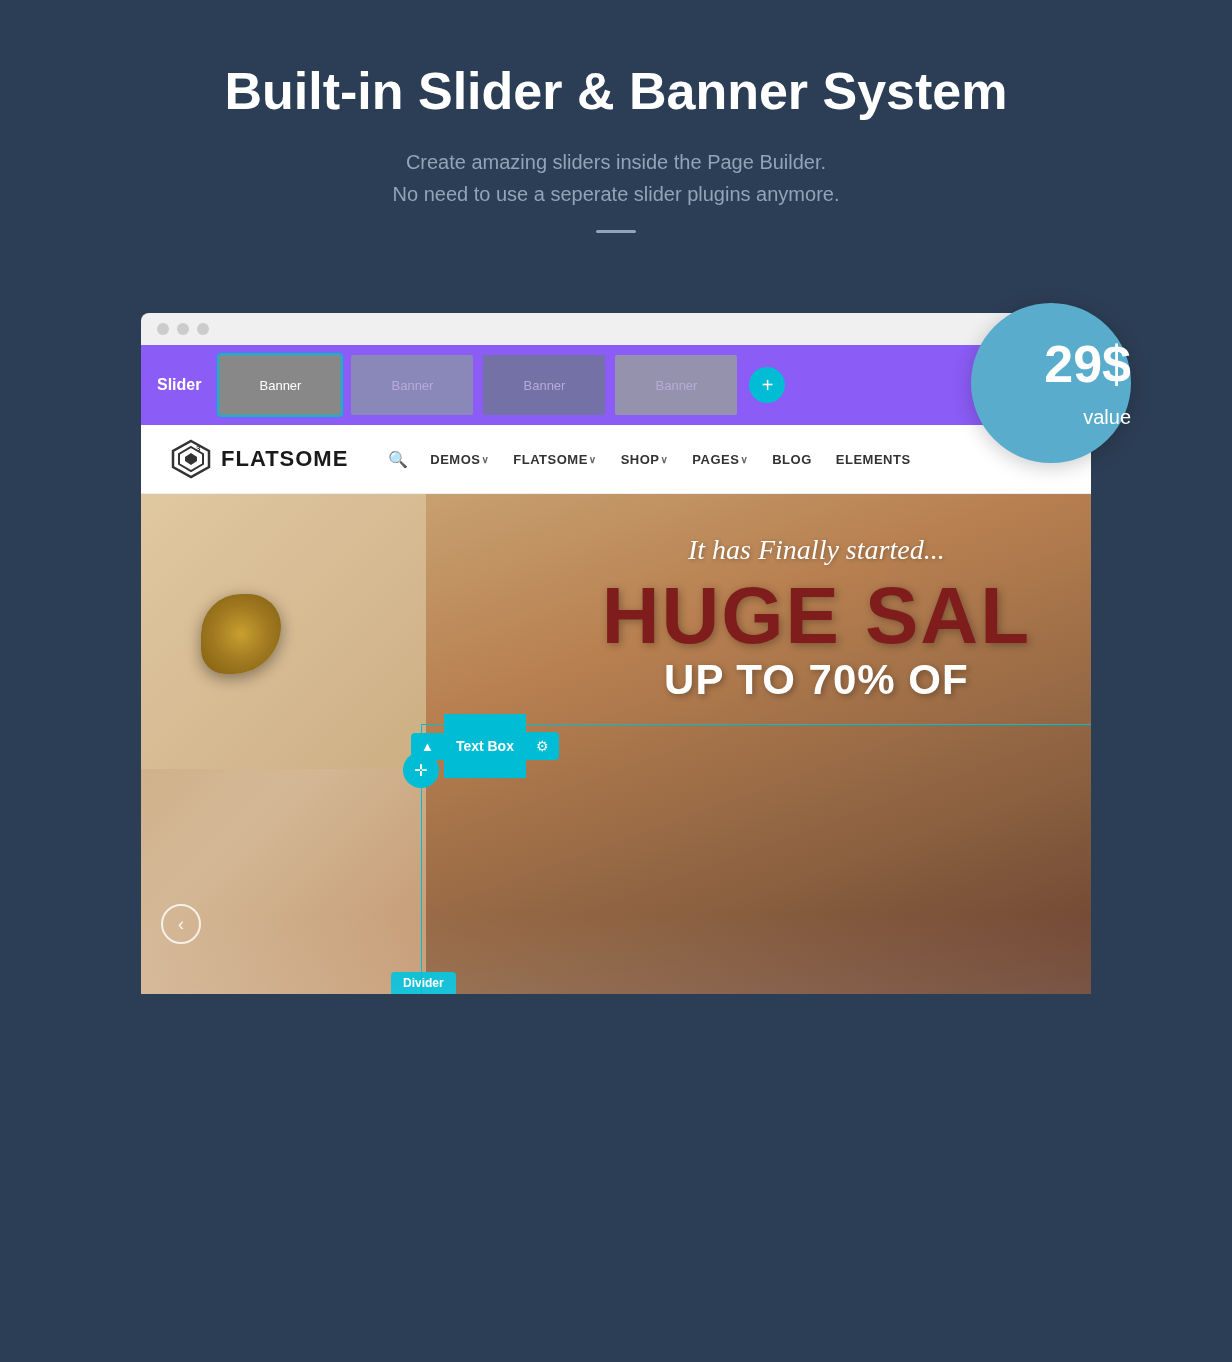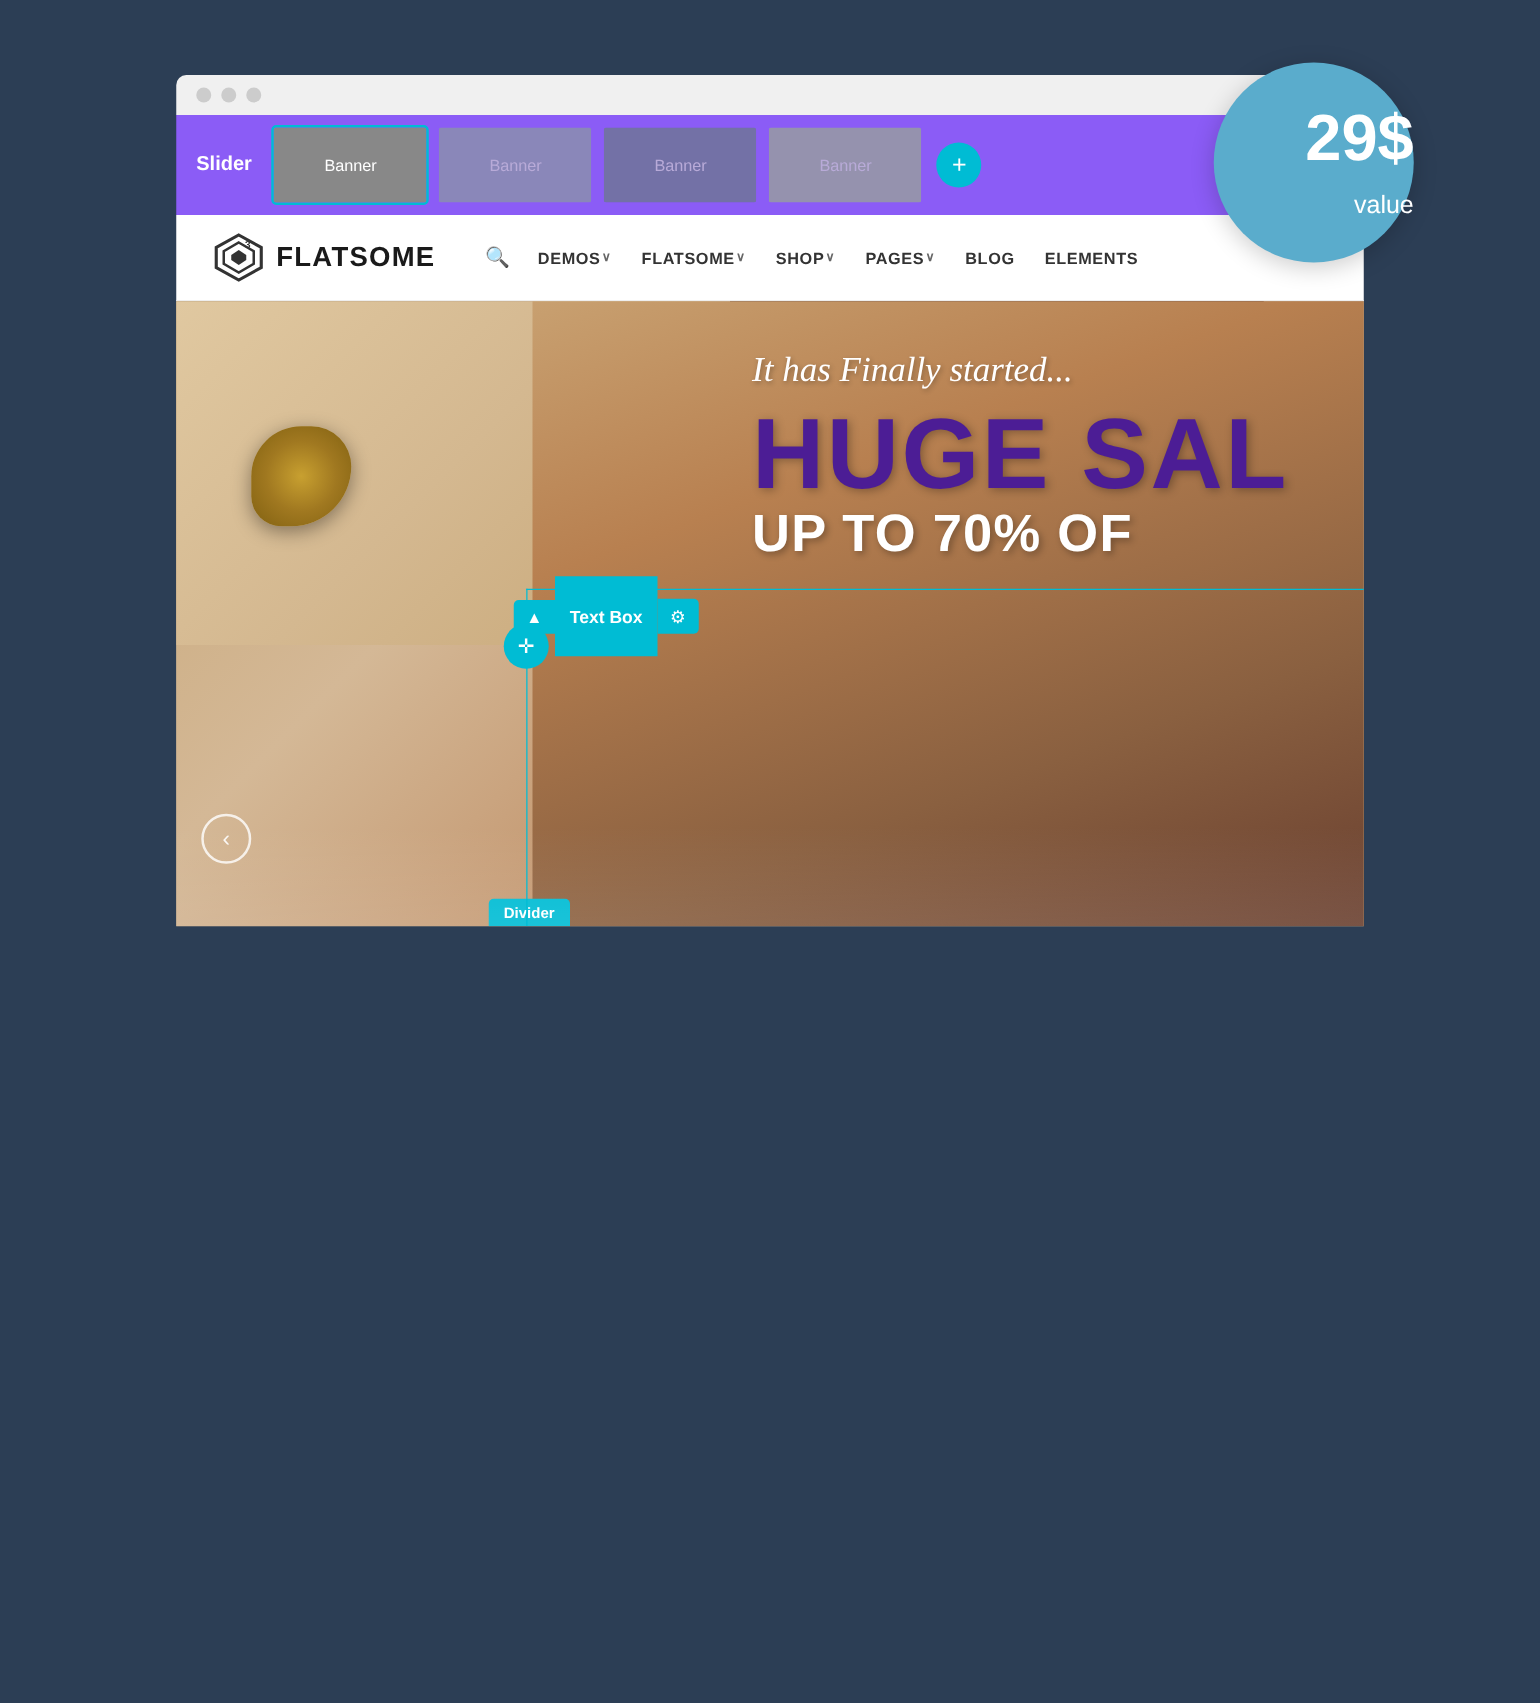--- a/index.html
+++ b/index.html
@@ -295,37 +295,37 @@
       background: radial-gradient(circle, #c8a030 0%, #a07820 50%, #806010 100%);
       border-radius: 50% 40% 60% 30%;
       box-shadow: 0 4px 15px rgba(0,0,0,0.4);
     }
 
     
     .slider-text-overlay {
       position: absolute;
       right: 60px;
       top: 40px;
-      text-align: left;
+      text-align: center;
       color: #fff;
     }
 
     .italic-text {
       font-style: italic;
       font-size: 28px;
       color: #ffffff;
       font-family: Georgia, serif;
       text-shadow: 1px 1px 4px rgba(0,0,0,0.3);
       margin-bottom: 10px;
     }
 
     .huge-sale-text {
       font-size: 80px;
       font-weight: 900;
-      color: #4c1d95;
+      color: #7f1d1d;
       line-height: 1;
       text-shadow: 2px 2px 8px rgba(0,0,0,0.3);
       letter-spacing: 2px;
     }
 
     .up-to-text {
       font-size: 42px;
       font-weight: 800;
       color: #ffffff;
       text-shadow: 2px 2px 6px rgba(0,0,0,0.3);
@@ -450,20 +450,28 @@
       right: 0;
       height: 80px;
       background: linear-gradient(transparent, rgba(255,255,255,0.1));
     }
   </style>
 </head>
 <body>
 
 <div class="page-wrapper">
 
+  <div class="header-section">
+    <h1 class="main-title">Built-in Slider &amp; Banner System</h1>
+    <p class="subtitle">
+      <span>Create amazing sliders inside the Page Builder.</span><br>
+      <span>No need to use a seperate slider plugins anymore.</span>
+    </p>
+    <div class="divider-line"></div>
+  </div>
 
   <div class="browser-container">
 
     <div class="value-badge">
       <span class="badge-price">29$</span>
       <span class="badge-value">value</span>
     </div>
 
     <div class="browser-chrome">
       <div class="browser-dot"></div>

